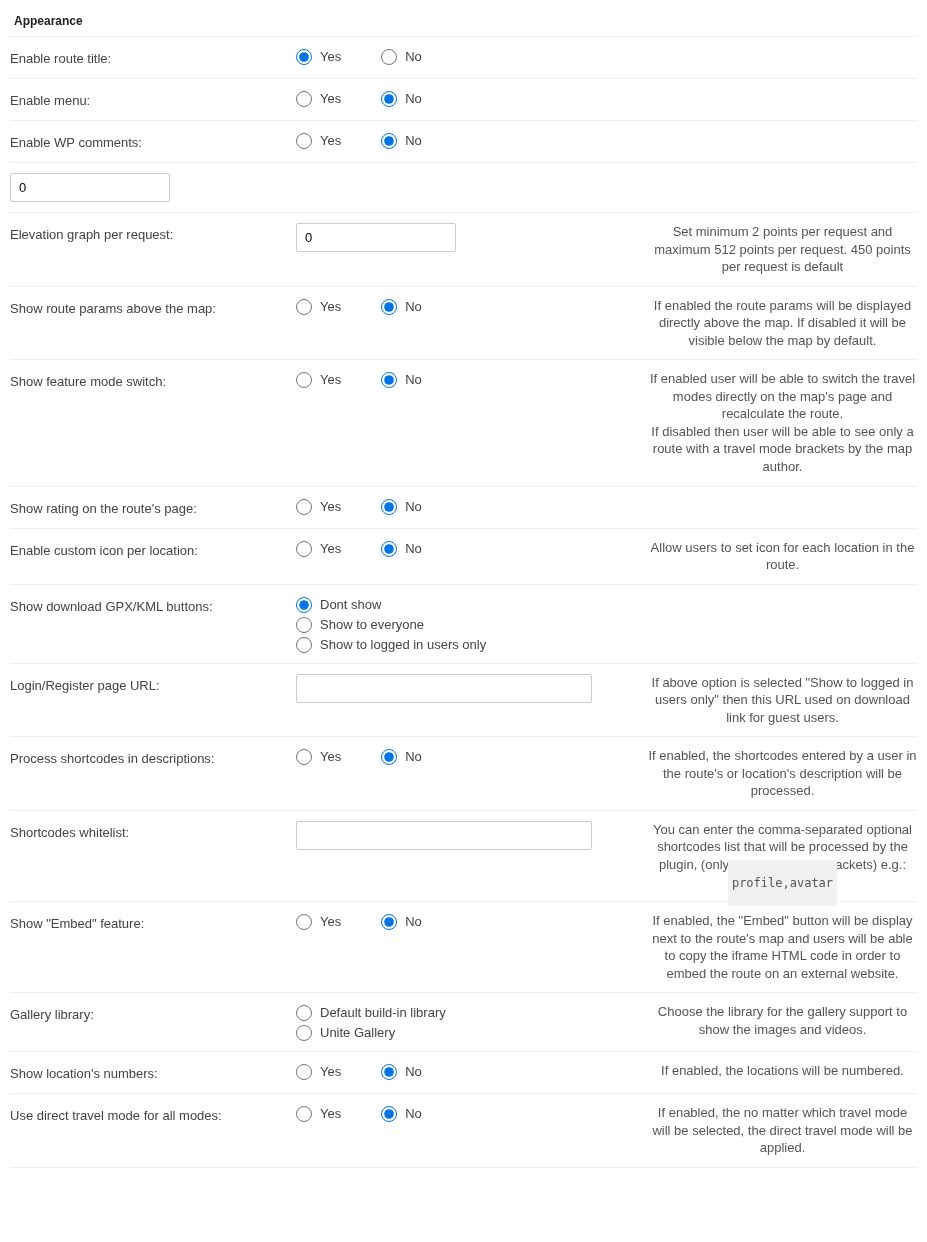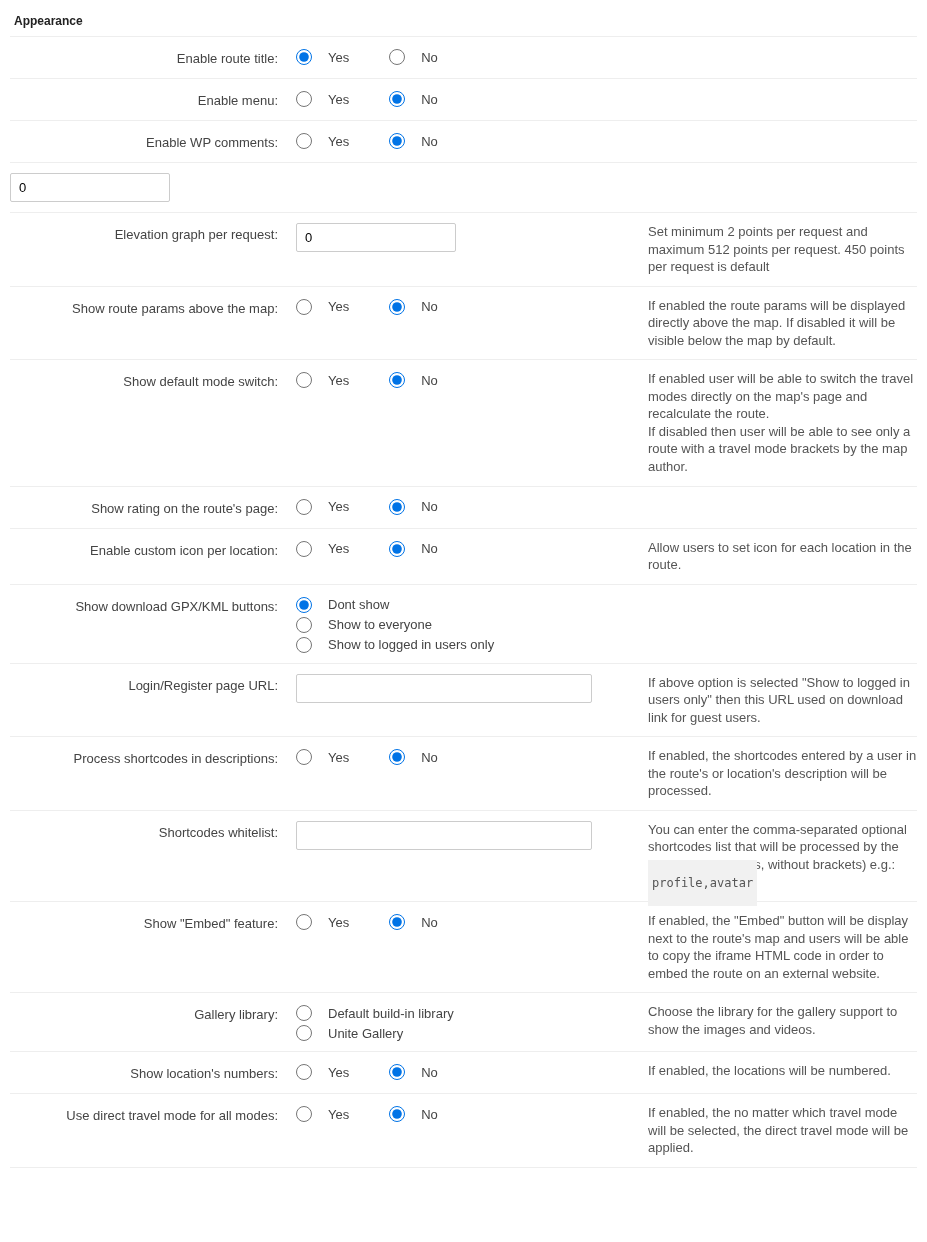--- a/index.html
+++ b/index.html
@@ -19,39 +19,40 @@
 }
 .row {
   display: flex;
   border-bottom: 1px solid #eee;
   padding: 10px 0;
   min-height: 42px;
 }
 .col-label {
   width: 286px;
   flex: 0 0 286px;
-  text-align: right;
+  text-align: left;
   padding-right: 18px;
   padding-top: 4px;
   color: #444;
 }
 .col-control {
   width: 332px;
   flex: 0 0 332px;
 }
 .col-help {
   flex: 1;
   padding-left: 20px;
   color: #555;
   font-size: 13px;
   line-height: 1.35;
+  text-align: center;
 }
 .radio-group { display: flex; gap: 40px; padding-top: 2px; }
 .radio-stack { display: flex; flex-direction: column; gap: 4px; padding-top: 2px; }
-.radio-item { display: inline-flex; align-items: center; gap: 16px; cursor: pointer; }
+.radio-item { display: inline-flex; align-items: flex-start; gap: 8px; cursor: pointer; }
 .radio-item input { width: 16px; height: 16px; accent-color: #0073e6; cursor: pointer; }
 .radio-item span { color: #444; }
 input[type="text"].num {
   width: 160px;
   padding: 6px 8px;
   border: 1px solid #ccc;
   border-radius: 2px;
   font-size: 13px;
 }
 input[type="text"].wide {
@@ -151,21 +152,21 @@
       <label class="radio-item">
           <input type="radio" name="rp" checked="" style="">
           <span>No</span>
         </label>
     </div>
   </div>
   <div class="col-help">If enabled the route params will be displayed directly above the map. If disabled it will be visible below the map by default.</div>
 </div>
 
 <div class="row">
-  <div class="col-label">Show default mode switch:</div>
+  <div class="col-label">Show feature mode switch:</div>
   <div class="col-control">
     <div class="radio-group">
       <label class="radio-item">
           <input type="radio" name="tm" style="">
           <span>Yes</span>
         </label>
       <label class="radio-item">
           <input type="radio" name="tm" checked="" style="">
           <span>No</span>
         </label>

